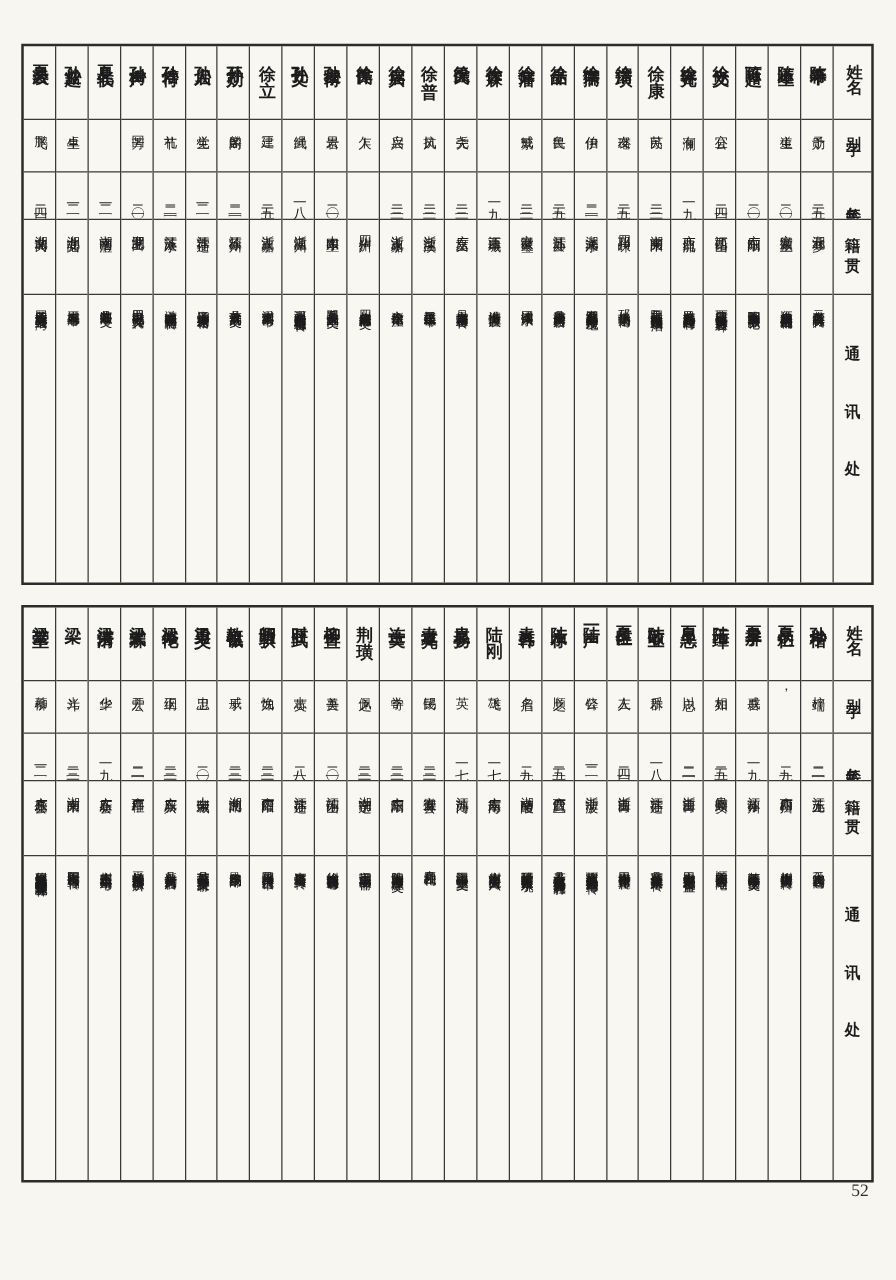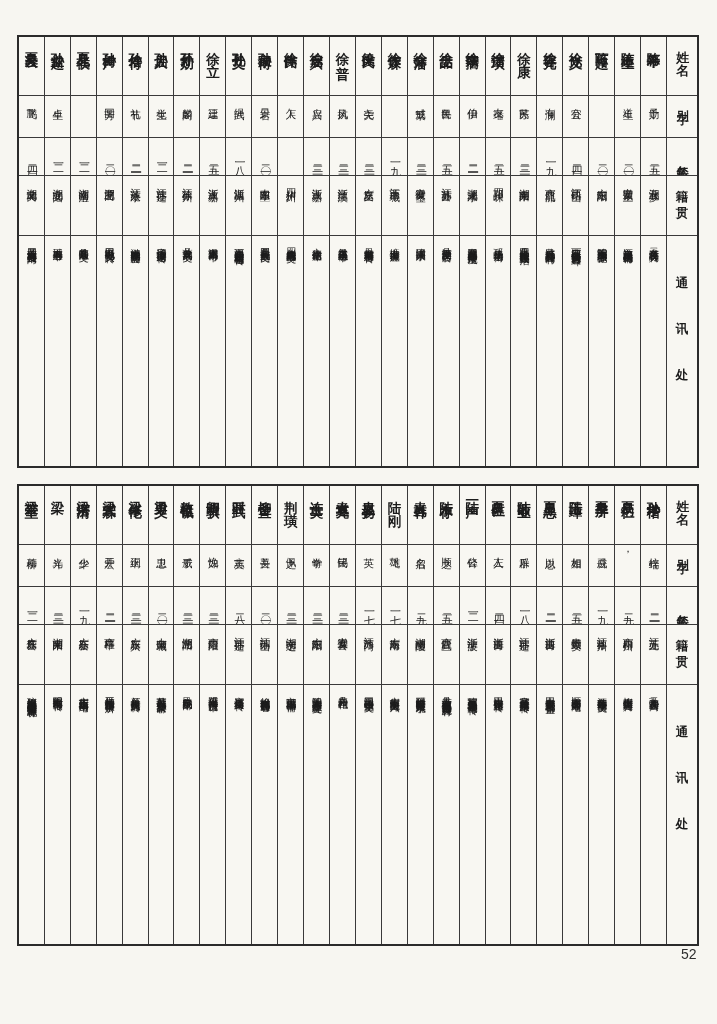--- a/index.html
+++ b/index.html
@@ -51,21 +51,21 @@
   .col-header .vtext { font-weight:bold; }
   .h-name .vtext  { font-size:13px; letter-spacing:12px; }
   .h-zi .vtext    { font-size:12px; letter-spacing:3px; }
   .h-age .vtext   { font-size:12px; letter-spacing:2px; }
   .h-place .vtext { font-size:12.5px; letter-spacing:16px; }
   .h-addr .vtext  { font-size:12.5px; letter-spacing:46px; padding-top:26px; }
 
   .page-number {
     position:absolute; left:681px; top:946px;
     font-size:14px; color:#2e2e2e;
-    font-family:Liberation Sans, sans-serif;
+    font-family:Liberation Serif, serif;
   }
 </style>
 </head>
 <body>
 
 <div class="page">
   <section class="table table-top" id="table-0">
   <div class="col col-header">
     <div class="cell name h-name">
       <span class="vtext">姓名</span>

